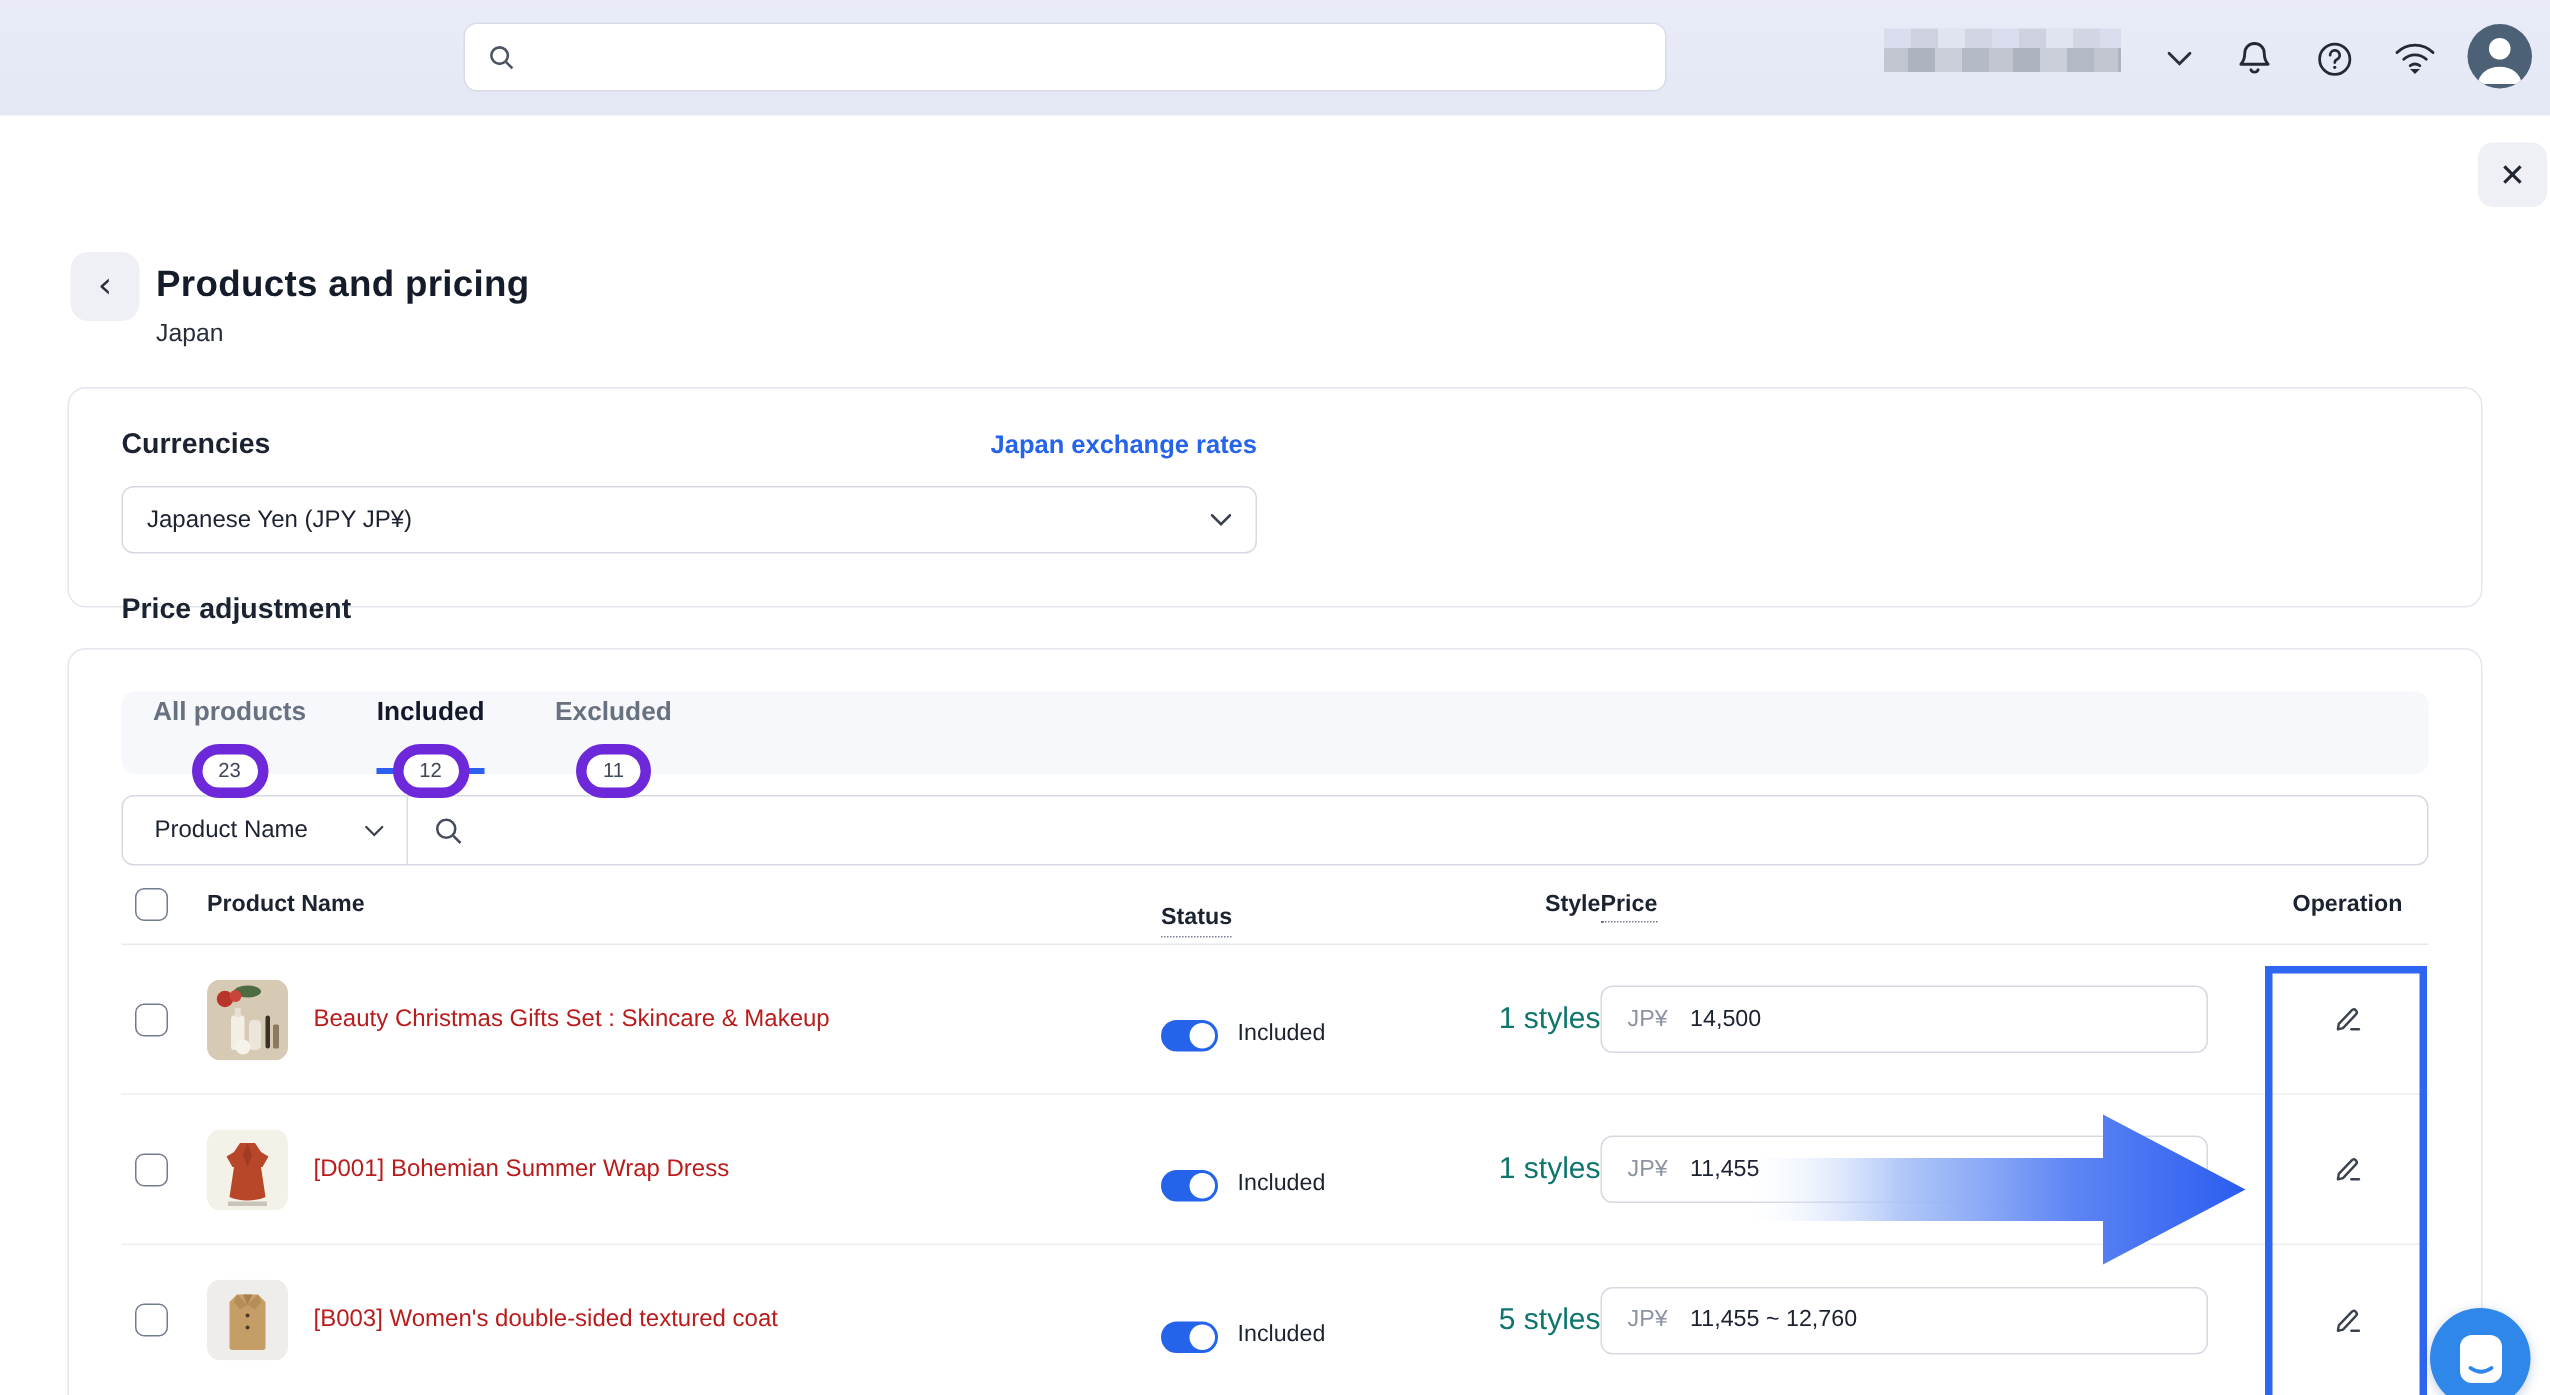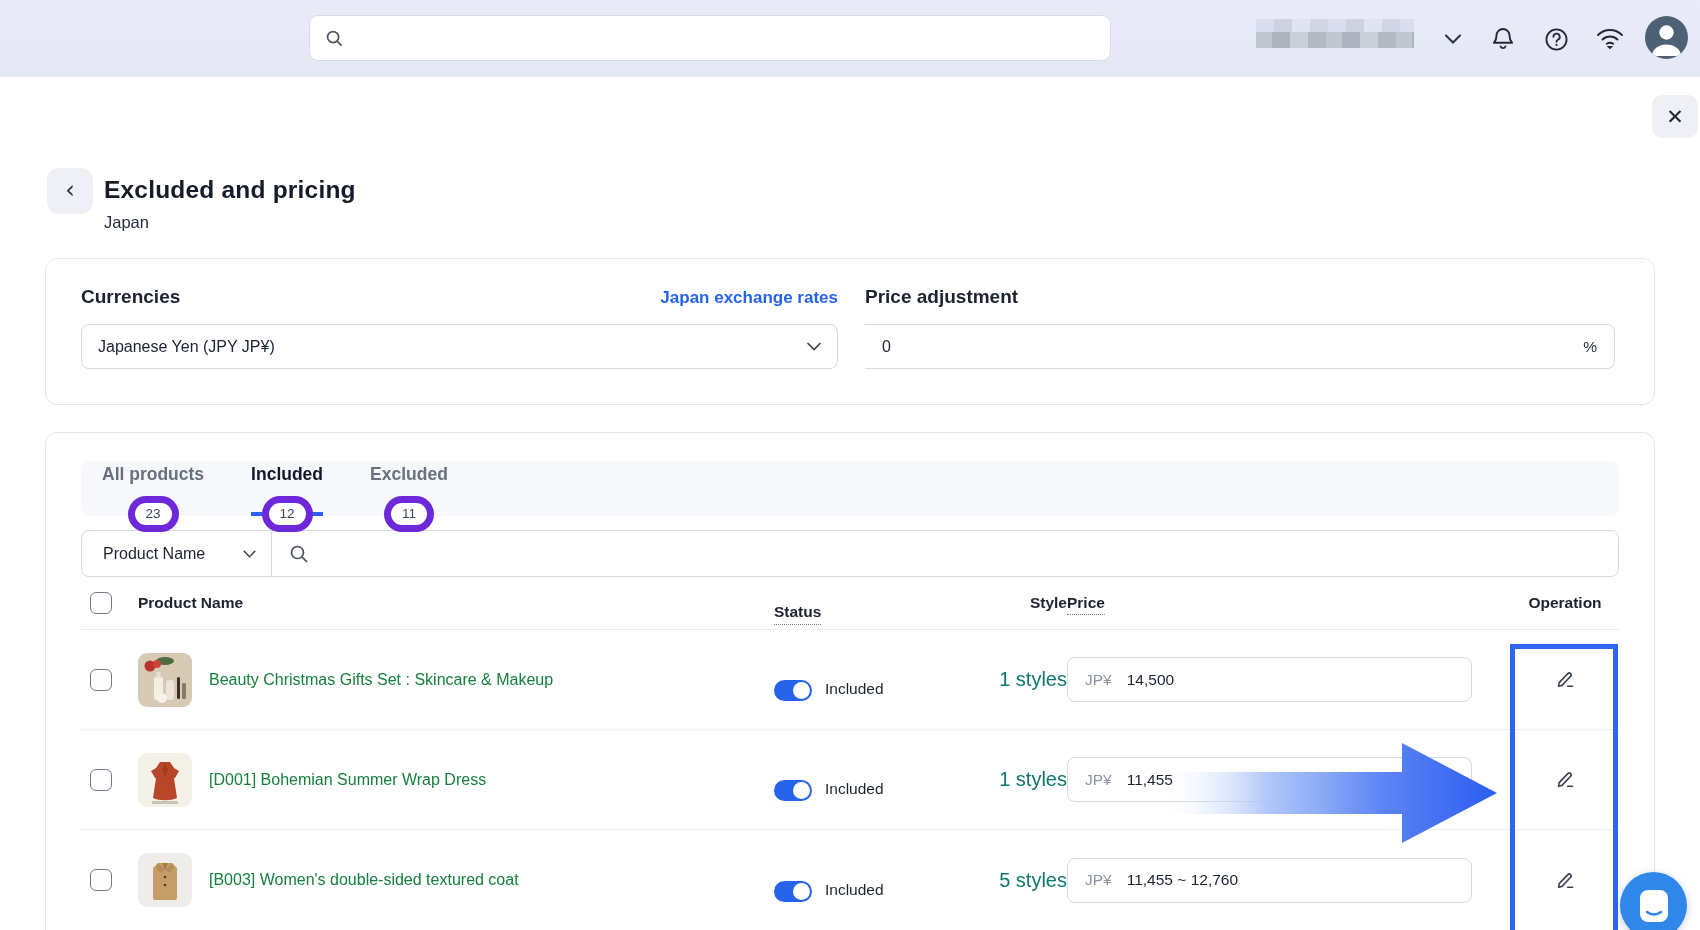--- a/index.html
+++ b/index.html
@@ -58,21 +58,21 @@
     background:#eef0f5; border-radius:12px; border:none;
     display:flex; align-items:center; justify-content:center;
     font-size:24px; color:#2b313c; cursor:pointer; font-family:"DejaVu Sans",sans-serif;
     padding-bottom:3px;
   }
   .page-title { position:absolute; left:104px; top:176px; font-size:24.5px; font-weight:700; color:#151c29; letter-spacing:.2px; }
   .page-subtitle { position:absolute; left:104px; top:213px; font-size:16.5px; color:#272e3b; }
 
   
   .card { position:absolute; left:45px; width:1610px; background:#fff; border:1px solid #e3e6ed; border-radius:12px; }
-  .card-currencies { top:258px; height:147px; padding:27px 39px 0 35px; display:flex; gap:27px; }
+  .card-currencies { top:258px; height:147px; padding:27px 39px 0 35px; display:flex; gap:27px;flex-direction:column; }
   .col-left { width:757px; }
   .col-right { flex:1; }
   .section-head { display:flex; align-items:baseline; justify-content:space-between; }
   .section-title { font-size:19px; font-weight:700; color:#1b2230; }
   .link-blue { font-size:17px; font-weight:600; color:#2563eb; text-decoration:none; cursor:pointer; }
 
   .select-box {
     margin-top:16px; height:45px; border:1px solid #d5d9e2; border-radius:8px;
     display:flex; align-items:center; justify-content:space-between; padding:0 16px;
     font-size:16px; color:#1b2230; cursor:pointer; background:#fff;
@@ -127,21 +127,21 @@
   .c-check { width:57px; padding-left:9px; display:flex; align-items:center; }
   .c-product { width:636px; display:flex; align-items:center; gap:17px; }
   .c-status { width:178px; display:flex; align-items:flex-start; gap:13px;margin-top:22px; }
   .c-style { width:115px;text-align:right; }
   .c-price { width:422px; }
   .c-op { width:108px; margin-left:auto; display:flex; align-items:center; justify-content:center; }
   .dotted-u { border-bottom:1.6px dotted #737d8b; padding-bottom:3px; }
 
   .checkbox { width:22px; height:22px; border:1.6px solid #717b8d; border-radius:6px; background:#fff; cursor:pointer; }
   .thumb { width:54px; height:54px; border-radius:9px; overflow:hidden; flex:none; }
-  .pname { font-size:16px; color:#15803d; }
+  .pname { font-size:16px; color:#b91c1c; }
   .toggle { width:38px; height:21px; border-radius:11px; background:#2563eb; position:relative; cursor:pointer; flex:none; }
   .toggle::after { content:""; position:absolute; right:2px; top:2px; width:17px; height:17px; border-radius:50%; background:#fff; }
   .status-label { font-size:15.5px; color:#1c2330; }
   .style-text { font-size:20px; color:#0f766e; }
   .price-box {
     width:405px; height:45px; border:1px solid #d5d9e2; border-radius:8px;
     display:flex; align-items:center; gap:15px; padding:0 17px; background:#fff;
   }
   .price-prefix { font-size:15.5px; color:#8c94a3; }
   .price-value { font-size:15.5px; color:#1c2330; }
@@ -209,21 +209,21 @@
     <svg width="43" height="43" viewBox="0 0 43 43">
       <circle cx="21.5" cy="16.5" r="7.2" fill="#ffffff"></circle>
       <path d="M7 40 a14.5 11.5 0 0 1 29 0 Z" fill="#ffffff"></path>
     </svg>
   </div>
 </div>
 
 <button class="close-btn">✕</button>
 
 <button class="back-btn">‹</button>
-<h1 class="page-title">Excluded and pricing</h1>
+<h1 class="page-title">Products and pricing</h1>
 <div class="page-subtitle">Japan</div>
 
 <section class="card card-currencies">
   <div class="col-left">
     <div class="section-head">
       <div class="section-title">Currencies</div>
       <a class="link-blue">Japan exchange rates</a>
     </div>
     <div class="select-box">
       <span>Japanese Yen (JPY JP¥)</span>

